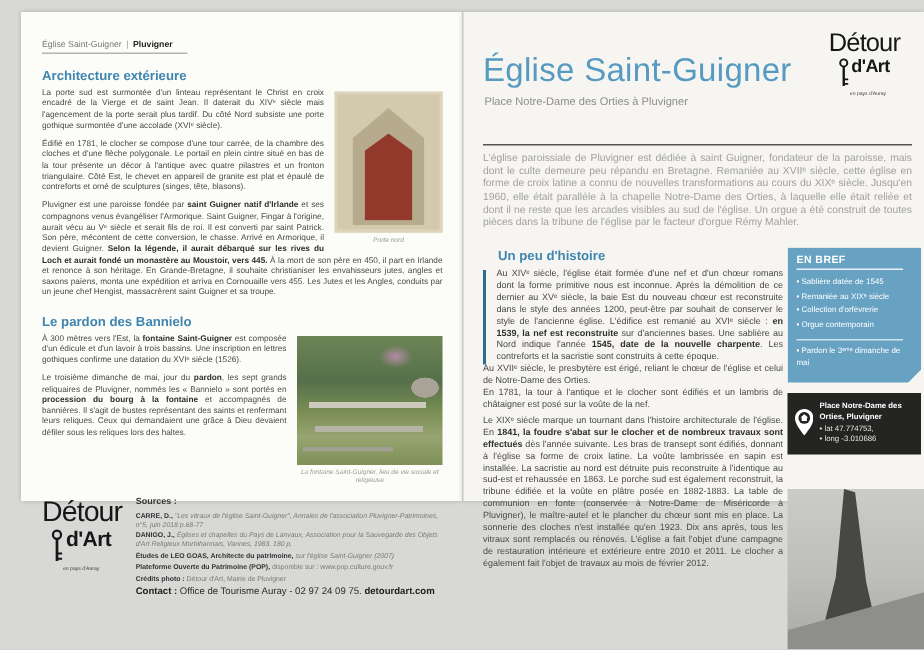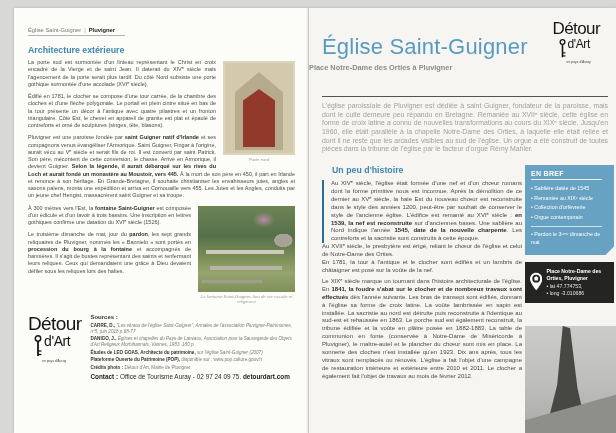--- a/index.html
+++ b/index.html
@@ -1,18 +1,18 @@
 <!DOCTYPE html>
 <html><head>
 <meta charset="utf-8">
 <style>
   html,body{margin:0;padding:0;background:#cfcfcd;}
   .canvas{position:relative;width:616px;height:433px;background:#d8d8d6;overflow:hidden;
           font-family:"Liberation Sans",sans-serif;-webkit-font-smoothing:antialiased;}
-  .page{position:absolute;top:8px;height:425px;box-sizing:border-box;box-shadow:0 0 3px rgba(0,0,0,.18);}
+  .page{position:absolute;top:8px;height:326px;box-sizing:border-box;box-shadow:0 0 3px rgba(0,0,0,.18);}
   .page-left{left:14px;width:294px;background:#fcfcf9;padding:10px 13px 0 14px;}
   .page-right{left:308px;width:308px;background:#f6f5f1;border-left:1px solid #c6c6c3;}
 
   
   .breadcrumb{display:inline-block;font-size:5.8px;color:#777;border-bottom:1px solid #b4b4b0;
               padding:0 10px 2px 0;}
   .breadcrumb .bc-sep{margin:0 3px;color:#999;}
   .breadcrumb b{color:#222;}
   h2.section{color:#3e86b0;font-size:8.8px;font-weight:bold;margin:9px 0 4px 0;clear:both;}
   .body-text{font-size:5.5px;line-height:1.32;color:#4a4a46;text-align:justify;}
@@ -37,37 +37,37 @@
       radial-gradient(ellipse 15px 11px at 88% 40%, #a8a396 0%, #a8a396 60%, rgba(0,0,0,0) 62%),
       linear-gradient(#cbcabc,#cbcabc) 8px 44px/78px 4px no-repeat,
       linear-gradient(#b5b4a6,#b5b4a6) 12px 60px/72px 4px no-repeat,
       linear-gradient(#9f9e90,#9f9e90) 4px 74px/60px 3px no-repeat,
       linear-gradient(180deg,#6d8455 0%,#55704a 35%,#7b8f55 60%,#97a471 78%,#7e9158 100%);}
 
   .footer{display:flex;gap:9px;margin-top:7px;align-items:flex-start;}
   .brand{position:relative;color:#161616;line-height:1;}
   .brand-top{display:block;font-weight:normal;font-size:19px;letter-spacing:-0.6px;}
   .brand-row{display:flex;align-items:flex-start;gap:2px;margin:1px 0 0 6px;}
-  .brand-bottom{font-weight:normal;font-size:14px;letter-spacing:-0.4px;}
+  .brand-bottom{font-weight:bold;font-size:14px;letter-spacing:-0.4px;}
   .brand-tag{display:block;font-size:3.4px;color:#444;margin:2px 0 0 14px;}
   .brand-small .brand-top{font-size:17px;}
   .brand-small .brand-bottom{font-size:12px;}
   .key-icon{display:inline-block;}
 
   .sources{flex:1;font-size:4.6px;line-height:1.3;color:#7a7a76;}
   .src-label{font-size:6px;font-weight:bold;color:#333;margin-bottom:1px;}
   .src-entry{margin-bottom:1.5px;}
   .sources .seg-b{color:#333;}
   .contact-line{font-size:6.4px;color:#2c2c2a;margin-top:2.5px;}
   .contact-line .seg-b,.redaction-line .seg-b{color:#1d1d1b;}
 
   
   .r-title{position:absolute;left:13px;top:26px;font-size:22px;font-weight:500;color:#579ac1;
            letter-spacing:0.2px;margin:0;}
-  .r-subtitle{position:absolute;left:0;top:55px;font-size:7.4px;color:#8d8d88;font-weight:bold;}
+  .r-subtitle{position:absolute;left:14px;top:55px;font-size:7.4px;color:#8d8d88;}
   .r-brand{position:absolute;right:16px;top:12px;}
   .r-divider{position:absolute;left:13px;top:88px;width:286px;border-top:1.3px solid #55554f;}
   .intro{position:absolute;left:13px;top:94px;width:286px;font-size:6.9px;line-height:1.26;
          color:#a2a19b;text-align:justify;}
   .history-heading{position:absolute;left:23px;top:157px;font-size:8.8px;font-weight:bold;color:#3e86b0;margin:0;}
   .history-col{position:absolute;left:13px;top:172px;width:200px;font-size:6px;line-height:1.32;
                color:#4a4a46;text-align:justify;}
   .history-col p{margin:0;}
   .history-col .hp1{border-left:2.5px solid #2d6d92;padding-left:7px;}
   .history-col .hp4{margin-top:3px;}
@@ -115,20 +115,21 @@
         <figcaption>Porte nord</figcaption>
       </figure>
       <p><span>La porte sud est surmontée d'un linteau représentant le Christ en croix encadré de la Vierge et de saint Jean. Il daterait du XIVᵉ siècle mais l'agencement de la porte serait plus tardif. Du côté Nord subsiste une porte gothique surmontée d'une accolade (XVIᵉ siècle).</span></p>
       <p><span>Édifié en 1781, le clocher se compose d'une tour carrée, de la chambre des cloches et d'une flèche polygonale. Le portail en plein cintre situé en bas de la tour présente un décor à l'antique avec quatre pilastres et un fronton triangulaire. Côté Est, le chevet en appareil de granite est plat et épaulé de contreforts et orné de sculptures (singes, tête, blasons).</span></p>
     </div>
 
     <div class="body-text">
       <p><span>Pluvigner est une paroisse fondée par </span><span class="seg-b">saint Guigner natif d'Irlande</span><span> et ses compagnons venus évangéliser l'Armorique. Saint Guigner, Fingar à l'origine, aurait vécu au Vᵉ siècle et serait fils de roi. Il est converti par saint Patrick. Son père, mécontent de cette conversion, le chasse. Arrivé en Armorique, il devient Guigner. </span><span class="seg-b">Selon la légende, il aurait débarqué sur les rives du Loch et aurait fondé un monastère au Moustoir, vers 445.</span><span> À la mort de son père en 450, il part en Irlande et renonce à son héritage. En Grande-Bretagne, il souhaite christianiser les envahisseurs jutes, angles et saxons païens, monta une expédition et arriva en Cornouaille vers 455. Les Jutes et les Angles, conduits par un jeune chef Hengist, massacrèrent saint Guigner et sa troupe.</span></p>
     </div>
 
+    <h2 class="section">Le pardon des Bannielo</h2>
     <div class="body-text">
       <figure class="pardon-figure">
         <div class="fountain-img"></div>
         <figcaption>La fontaine Saint-Guigner, lieu de vie sociale et religieuse</figcaption>
       </figure>
       <p><span>À 300 mètres vers l'Est, la </span><span class="seg-b">fontaine Saint-Guigner</span><span> est composée d'un édicule et d'un lavoir à trois bassins. Une inscription en lettres gothiques confirme une datation du XVIᵉ siècle (1526).</span></p>
       <p><span>Le troisième dimanche de mai, jour du </span><span class="seg-b">pardon</span><span>, les sept grands reliquaires de Pluvigner, nommés les « Bannielo » sont portés en </span><span class="seg-b">procession du bourg à la fontaine</span><span> et accompagnés de bannières. Il s'agit de bustes représentant des saints et renfermant leurs reliques. Ceux qui demandaient une grâce à Dieu devaient défiler sous les reliques lors des haltes.</span></p>
       <div style="clear:both;"></div>
     </div>
 

